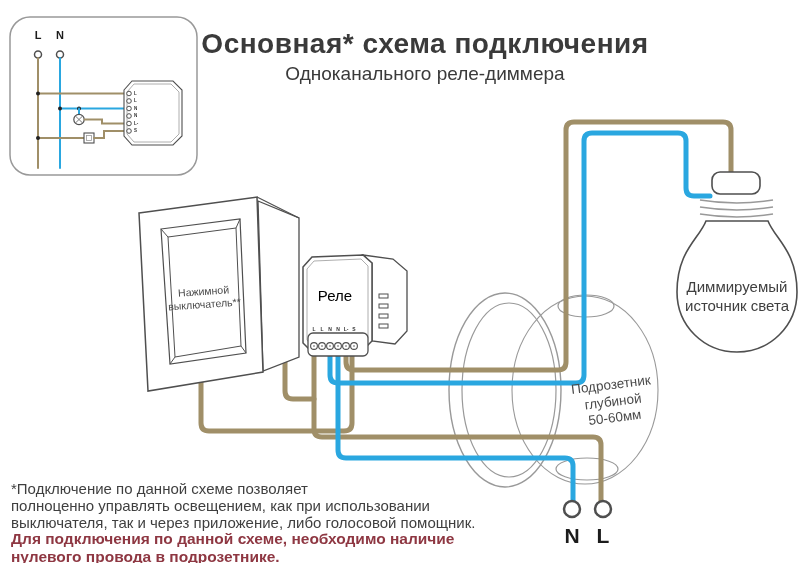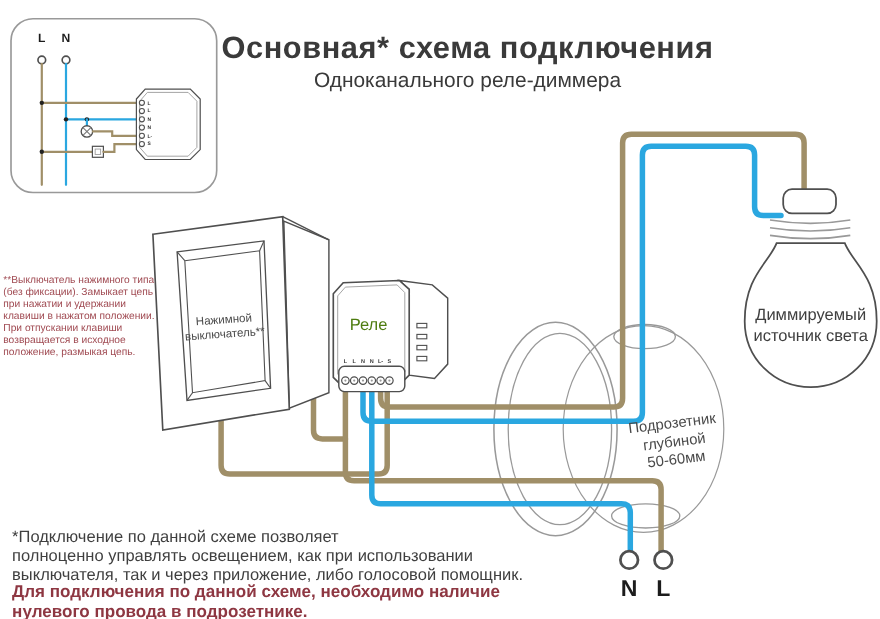--- a/index.html
+++ b/index.html
@@ -8,21 +8,21 @@
     font-family:"Liberation Sans", sans-serif;overflow:hidden;
   }
   .canvas svg{position:absolute;left:0;top:0;}
   .t{position:absolute;color:#3a3a3a;white-space:pre-line;}
   .center{text-align:center;}
   .title{font-size:28px;font-weight:bold;letter-spacing:.5px;}
   .subtitle{font-size:19px;}
   .model{font-size:22px;font-weight:bold;}
   .switch-note{font-size:9.3px;line-height:11px;color:#a04a52;}
   .switch-label{font-size:10.5px;line-height:12.5px;transform:rotate(-4deg);color:#4a4a4a;}
-  .relay-label{font-size:15px;color:#4d7c0f;text-align:center;}
+  .relay-label{font-size:15px;color:#000000;text-align:center;}
   .term{position:absolute;font-size:5px;font-weight:bold;color:#333;width:8px;text-align:center;}
   .box-label{font-size:13.5px;line-height:16.5px;transform:rotate(-7deg);color:#4a4a4a;}
   .bulb-label{font-size:15px;line-height:19px;color:#3f3f3f;}
   .footnote{font-size:15px;line-height:16.8px;color:#3f3f3f;}
   .warning{font-size:15.5px;line-height:17.5px;font-weight:bold;color:#8e3742;}
   .mains{font-size:21px;font-weight:bold;color:#1c1c1c;}
   .inset-top{font-size:11px;font-weight:bold;color:#1c1c1c;}
   .iterm{position:absolute;font-size:4.5px;font-weight:bold;color:#333;width:10px;}
   
   .w-brown{stroke:#a08f68;stroke-width:5;fill:none;stroke-linecap:round;stroke-linejoin:round;}
@@ -142,27 +142,20 @@
         <circle class="ln" cx="129" cy="116" r="2.3" stroke="#555" stroke-width="1"></circle>
         <circle class="ln" cx="129" cy="123.5" r="2.3" stroke="#555" stroke-width="1"></circle>
         <circle class="ln" cx="129" cy="131" r="2.3" stroke="#555" stroke-width="1"></circle>
       </g>
     </g>
   </svg>
 
   <div class="t subtitle center" style="left:190px;top:63px;width:470px;">Одноканального реле-диммера</div>
   <div class="t title center" style="left:190px;top:28px;width:470px;">Основная* схема подключения</div>
 
-  <div class="t switch-note" style="left:3px;top:249px;width:140px;">**Выключатель нажимного типа
-(без фиксации). Замыкает цепь
-при нажатии и удержании
-клавиши в нажатом положении.
-При отпускании клавиши
-возвращается в исходное
-положение, размыкая цепь.</div>
 
   <div class="t switch-label center" style="left:148px;top:285px;width:112px;">Нажимной
 выключатель**</div>
 
   <div class="t relay-label center" style="left:305px;top:287px;width:60px;">Реле</div>
 
   <div>
     <span class="term" style="left:310px;top:326px;">L</span>
     <span class="term" style="left:318px;top:326px;">L</span>
     <span class="term" style="left:326px;top:326px;">N</span>

